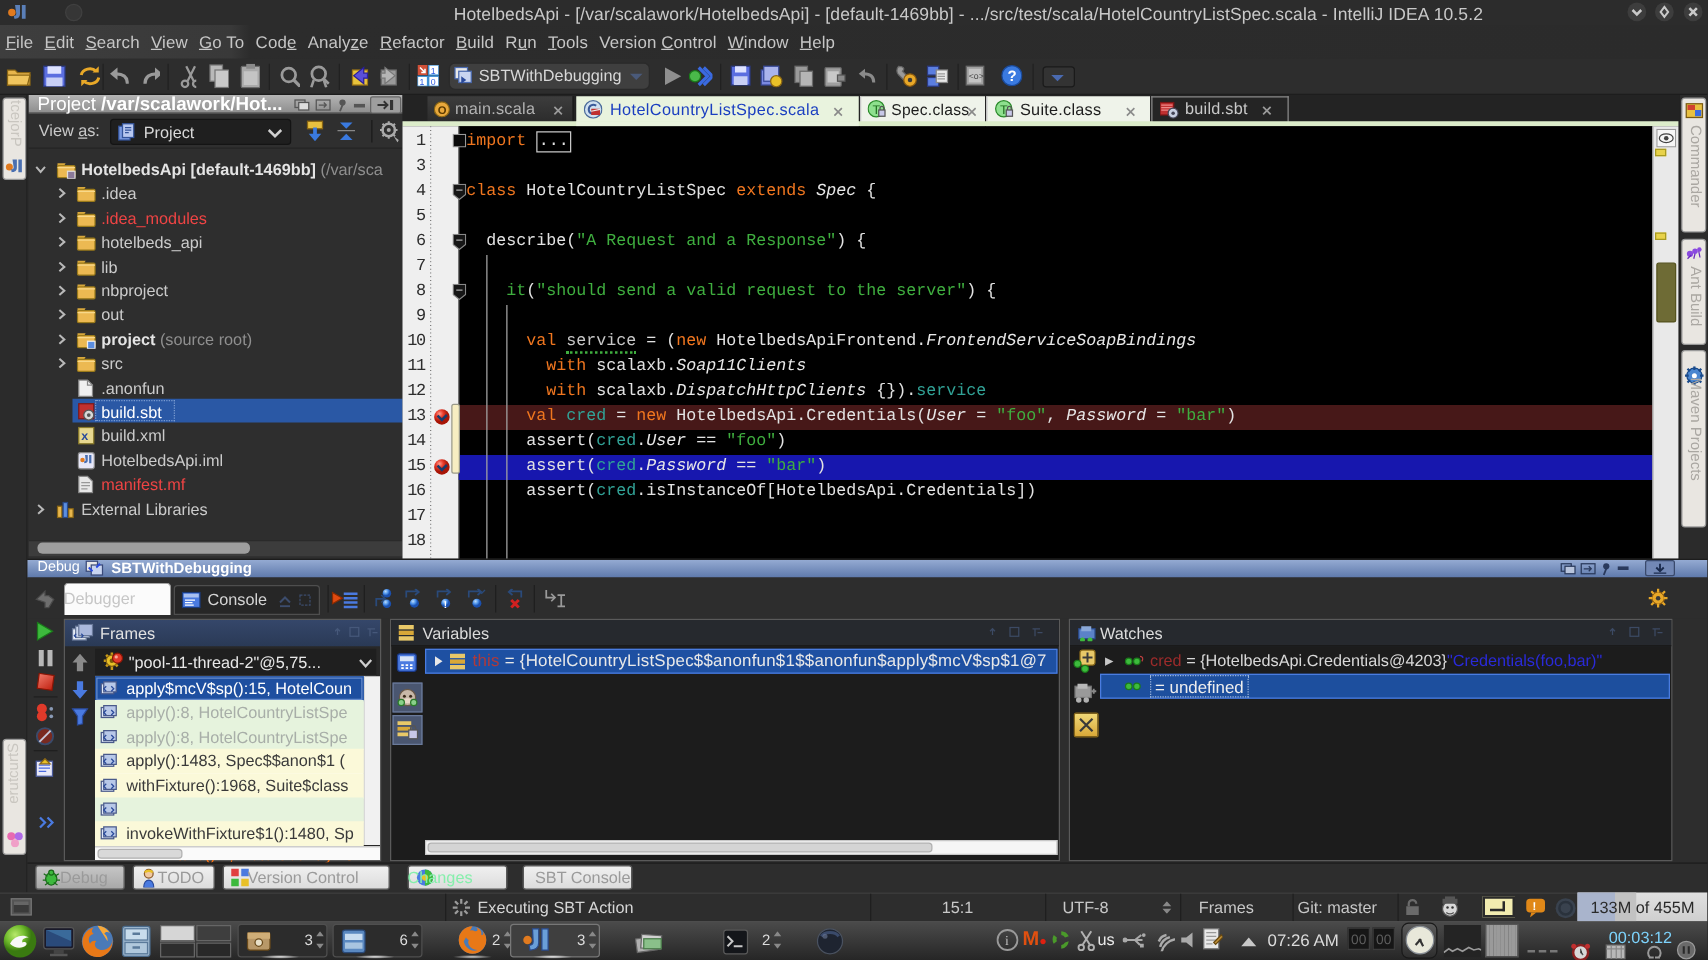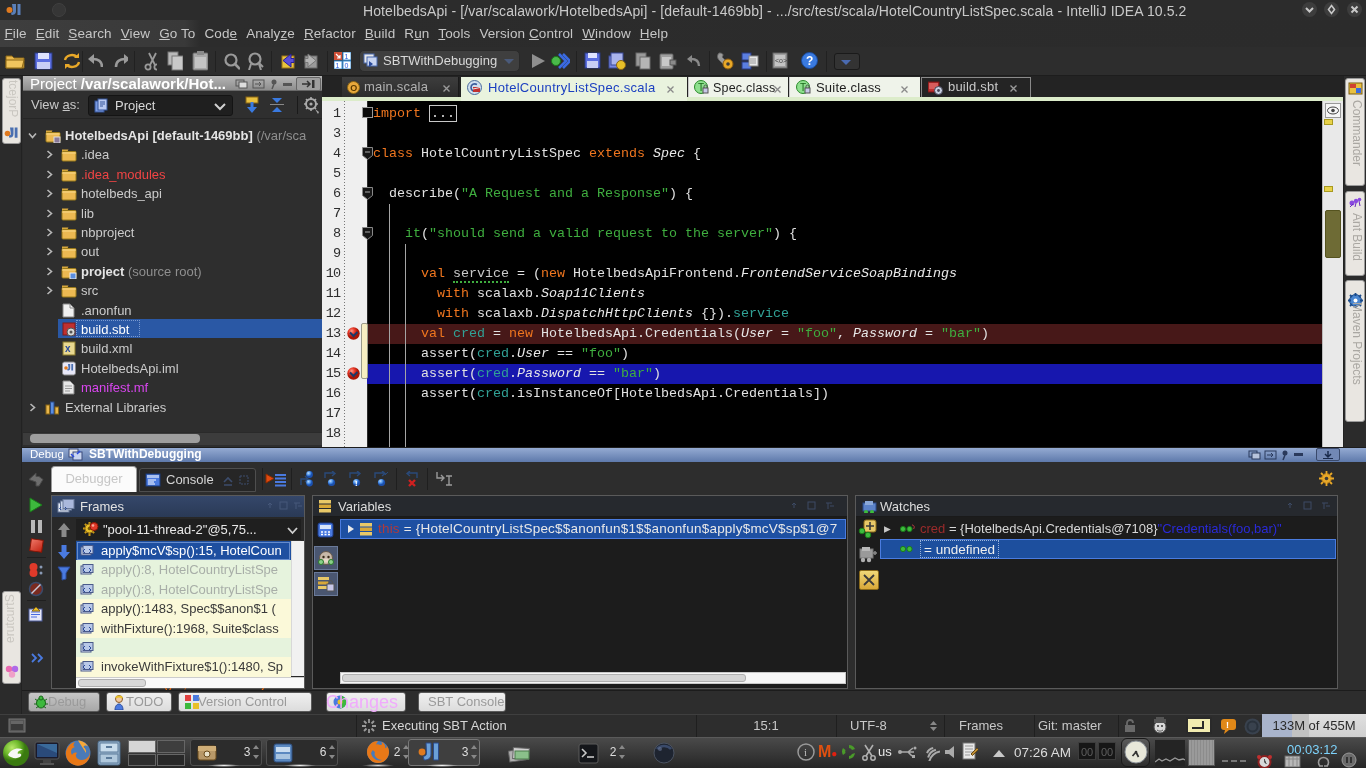--- a/index.html
+++ b/index.html
@@ -343,21 +343,21 @@
 <svg class="a" style="left:62px;top:361px" width="14" height="15" viewBox="0 0 14 15">
     <rect x="0.5" y="1" width="13" height="13" rx="2" fill="#e8e8f8" stroke="#888"></rect>
     <circle cx="4" cy="7" r="1.8" fill="#e07a1f"></circle>
     <path d="M6 3h2.2v4.2c0 1.8-1.1 2.4-2.7 2.4l-.3-1.5c.9 0 1.3-.3 1.3-1.1zM9.3 3h1.8v6.6H9.3z" fill="#4a6fb0"></path>
   </svg>
 <div class="a" style="left:81px;top:361px;height:17px;line-height:16px;font-size:13px;color:#cbcbcb;white-space:nowrap">HotelbedsApi.iml</div>
 <svg class="a" style="left:62px;top:380px" width="13" height="15" viewBox="0 0 13 15">
     <path d="M1 1h7l4 4v9H1z" fill="#e8e8e8" stroke="#888"></path>
     <path d="M3 6h7M3 8.5h7M3 11h5" stroke="#999"></path>
   </svg>
-<div class="a" style="left:81px;top:380px;height:17px;line-height:16px;font-size:13px;color:#d946ef;white-space:nowrap">manifest.mf</div>
+<div class="a" style="left:81px;top:380px;height:17px;line-height:16px;font-size:13px;color:#ef4444;white-space:nowrap">manifest.mf</div>
 <svg class="a" style="left:28px;top:403px" width="9" height="9" viewBox="0 0 9 9">
     <path d="M2.5 1l4 3.5-4 3.5" stroke="#b8b8b8" stroke-width="1.6" fill="none"></path>
   </svg>
 <svg class="a" style="left:45px;top:401px" width="16" height="14" viewBox="0 0 16 14">
     <rect x="1" y="4" width="3.5" height="9" fill="#e8b64c" stroke="#8a6614"></rect>
     <rect x="5.5" y="1" width="3.5" height="12" fill="#5b8ee0" stroke="#2a4a8a"></rect>
     <rect x="10" y="6" width="3.5" height="7" fill="#e8b64c" stroke="#8a6614"></rect>
   </svg>
 <div class="a" style="left:65px;top:400px;height:17px;line-height:16px;font-size:13px;color:#cbcbcb;white-space:nowrap">External Libraries</div>
 <div class="a" style="left:23px;top:432px;width:299px;height:13px;background:#3c3c3c;border-top:1px solid #2a2a2a"></div>
@@ -550,21 +550,21 @@
 <div class="a" style="left:1316px;top:448px;width:24px;height:13px;background:#7288b5;border:1px solid #3a4a6c;border-radius:2px"></div>
 <svg class="a" style="left:1321px;top:450px" width="14" height="10" viewBox="0 0 14 10">
     <path d="M7 1v5M4 4l3 3 3-3" stroke="#1a2a4c" stroke-width="1.5" fill="none"></path>
     <path d="M2 8h10v1H2z" fill="#1a2a4c"></path>
   </svg>
 <div class="a" style="left:22px;top:462px;width:1344px;height:33px;background:#2d2d2d"></div>
 <svg class="a" style="left:27px;top:471px" width="19" height="17" viewBox="0 0 19 17">
     <path d="M2 8.5L9 2v3.5h3L16 8.5 12 15H9v-4z" fill="#6e6e6e" stroke="#4a4a4a"></path>
   </svg>
 <div class="a" style="left:51px;top:466px;width:86px;height:26px;background:#fbfbfb;border:1px solid #9a9a9a;border-bottom:none;border-radius:4px 4px 0 0"></div>
-<div class="a" style="left:51px;top:466px;width:86px;height:26px;line-height:26px;text-align:center;font-size:13px;color:#c6c6c6">Debugger</div>
+<div class="a" style="left:51px;top:466px;width:86px;height:26px;line-height:26px;font-size:13px;color:#c6c6c6">Debugger</div>
 <div class="a" style="left:139px;top:468px;width:117px;height:24px;background:#262626;border:1px solid #4e4e4e;border-radius:3px 3px 0 0"></div>
 <svg class="a" style="left:145px;top:473px" width="16" height="14" viewBox="0 0 16 14">
     <rect x="1" y="1" width="14" height="12" fill="#4a7ae0" stroke="#1a3a7a"></rect>
     <rect x="2" y="2" width="12" height="3" fill="#a8c0f0"></rect>
     <path d="M3 7h8M3 9h6M3 11h7" stroke="#fff"></path>
   </svg>
 <div class="a" style="left:166px;top:468px;height:24px;line-height:24px;font-size:13px;color:#d4d4d4">Console</div>
 <svg class="a" style="left:222px;top:474px" width="12" height="12" viewBox="0 0 12 12">
     <path d="M2 8l4-4 4 4M2 11h8" stroke="#3c4c6c" stroke-width="1.6" fill="none"></path>
   </svg>
@@ -819,21 +819,21 @@
 <div class="a" style="left:859px;top:570px;width:20px;height:20px;background:linear-gradient(#f0d878,#d8a838);border:1px solid #8a6a1a;border-radius:2px"></div>
 <svg class="a" style="left:861px;top:572px" width="16" height="16" viewBox="0 0 16 16">
     <path d="M3 3l10 10M13 3L3 13" stroke="#3a3a3a" stroke-width="1.8"></path>
   </svg>
 <div class="a" style="left:884px;top:519px;height:19px;line-height:19px;font-size:13.5px;white-space:nowrap"><span style="color:#c8c8c8">▸</span></div>
 <svg class="a" style="left:899px;top:522px" width="16" height="13" viewBox="0 0 16 13">
     <circle cx="4" cy="7" r="2.6" fill="#3dbb3d" stroke="#1a7a1a"></circle>
     <circle cx="10.5" cy="7" r="2.6" fill="#3dbb3d" stroke="#1a7a1a"></circle>
     <path d="M13 3c2 0 3 2 1.5 4" stroke="#c04040" fill="none"></path>
   </svg>
-<div class="a" style="left:920px;top:519px;height:19px;line-height:19px;font-size:13px;white-space:nowrap"><span style="color:#9c2b2b">cred</span><span style="color:#d8d8d8"> = {HotelbedsApi.Credentials@7108}</span><span style="color:#2a2ad8">"Credentials(foo,bar)"</span></div>
+<div class="a" style="left:920px;top:519px;height:19px;line-height:19px;font-size:13px;white-space:nowrap"><span style="color:#9c2b2b">cred</span><span style="color:#d8d8d8"> = {HotelbedsApi.Credentials@4203}</span><span style="color:#2a2ad8">"Credentials(foo,bar)"</span></div>
 <div class="a" style="left:880px;top:539px;width:456px;height:20px;background:#1d4f9e;border:1px solid #4a7ce0"></div>
 <svg class="a" style="left:899px;top:542px" width="16" height="13" viewBox="0 0 16 13">
     <circle cx="4" cy="7" r="2.6" fill="#3dbb3d" stroke="#1a7a1a"></circle>
     <circle cx="10.5" cy="7" r="2.6" fill="#3dbb3d" stroke="#1a7a1a"></circle>
   </svg>
 <div class="a" style="left:920px;top:540px;height:18px;line-height:18px;font-size:13.5px;color:#eee;border:1px dotted #9ab4dc;padding:0 3px"> = undefined</div>
 <div class="a" style="left:22px;top:690px;width:1344px;height:24px;background:#2d2d2d;border-top:1px solid #1c1c1c"></div>
 <div class="a" style="left:28px;top:692px;width:72px;height:20px;background:linear-gradient(#c6c6c6,#a8a8a8);border:1px solid #5a5a5a;border-radius:3px"></div>
 <svg class="a" style="left:34px;top:695px" width="14" height="14">
     <ellipse cx="7" cy="8" rx="4.5" ry="5" fill="#3db93d" stroke="#1a6a1a"></ellipse>
@@ -855,21 +855,21 @@
     <rect x="1" y="9" width="6" height="6" fill="#3db93d"></rect>
     <rect x="9" y="9" width="6" height="6" fill="#e8c028"></rect>
   </svg>
 <div class="a" style="left:198px;top:692px;height:20px;line-height:20px;font-size:13px;color:#9a9a9a">Version Control</div>
 <div class="a" style="left:326px;top:692px;width:80px;height:20px;background:linear-gradient(#f0f0f0,#dcdcdc);border:1px solid #5a5a5a;border-radius:3px"></div>
 <svg class="a" style="left:332px;top:694px" width="16" height="16">
     <circle cx="8" cy="8" r="6.5" fill="#4a7ae0"></circle>
     <path d="M8 1.5a6.5 6.5 0 0 1 0 13z" fill="#3db93d"></path>
     <circle cx="8" cy="8" r="2.5" fill="#e8c028"></circle>
   </svg>
-<div class="a" style="left:326px;top:692px;height:20px;line-height:20px;font-size:18px;color:#f0abfc">Changes</div>
+<div class="a" style="left:326px;top:692px;height:20px;line-height:20px;font-size:13px;color:#86efac">Changes</div>
 <div class="a" style="left:418px;top:692px;width:88px;height:20px;background:linear-gradient(#f0f0f0,#dcdcdc);border:1px solid #5a5a5a;border-radius:3px"></div>
 <div class="a" style="left:428px;top:692px;height:20px;line-height:20px;font-size:13px;color:#9a9a9a">SBT Console</div>
 <div class="a" style="left:0;top:714px;width:1366px;height:23px;background:#2d2d2d;border-top:1px solid #3f3f3f"></div>
 <svg class="a" style="left:8px;top:718px" width="18" height="16" viewBox="0 0 18 16">
     <rect x="1" y="1" width="16" height="13" fill="#555" stroke="#777"></rect>
     <rect x="3" y="3" width="12" height="9" fill="#3a3a3a"></rect>
     <rect x="3" y="3" width="12" height="3" fill="#666"></rect>
   </svg>
 <div class="a" style="left:356px;top:715px;width:1px;height:22px;background:#1f1f1f"></div>
 <svg class="a" style="left:362px;top:719px" width="14" height="14" viewBox="0 0 14 14">

